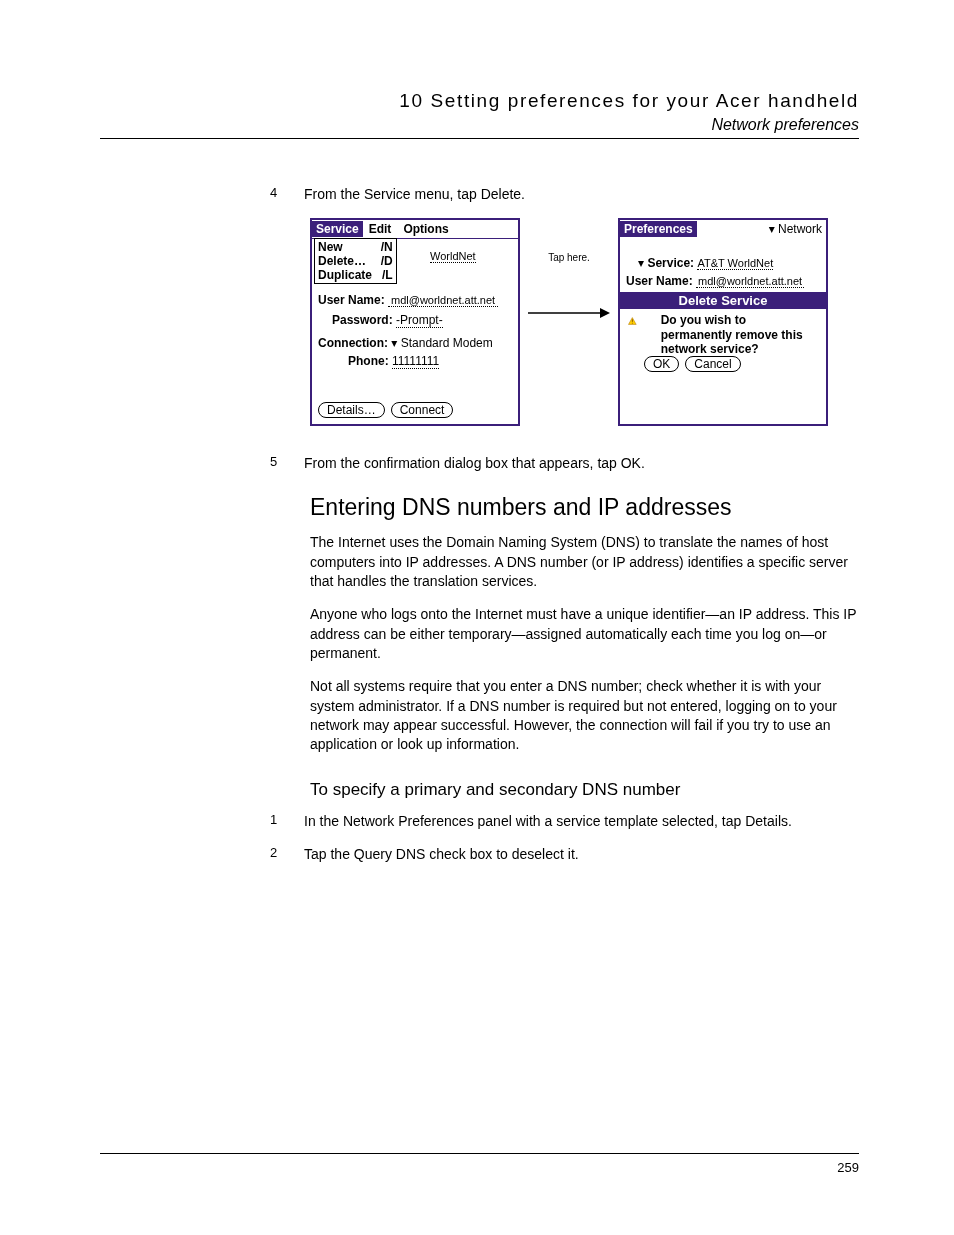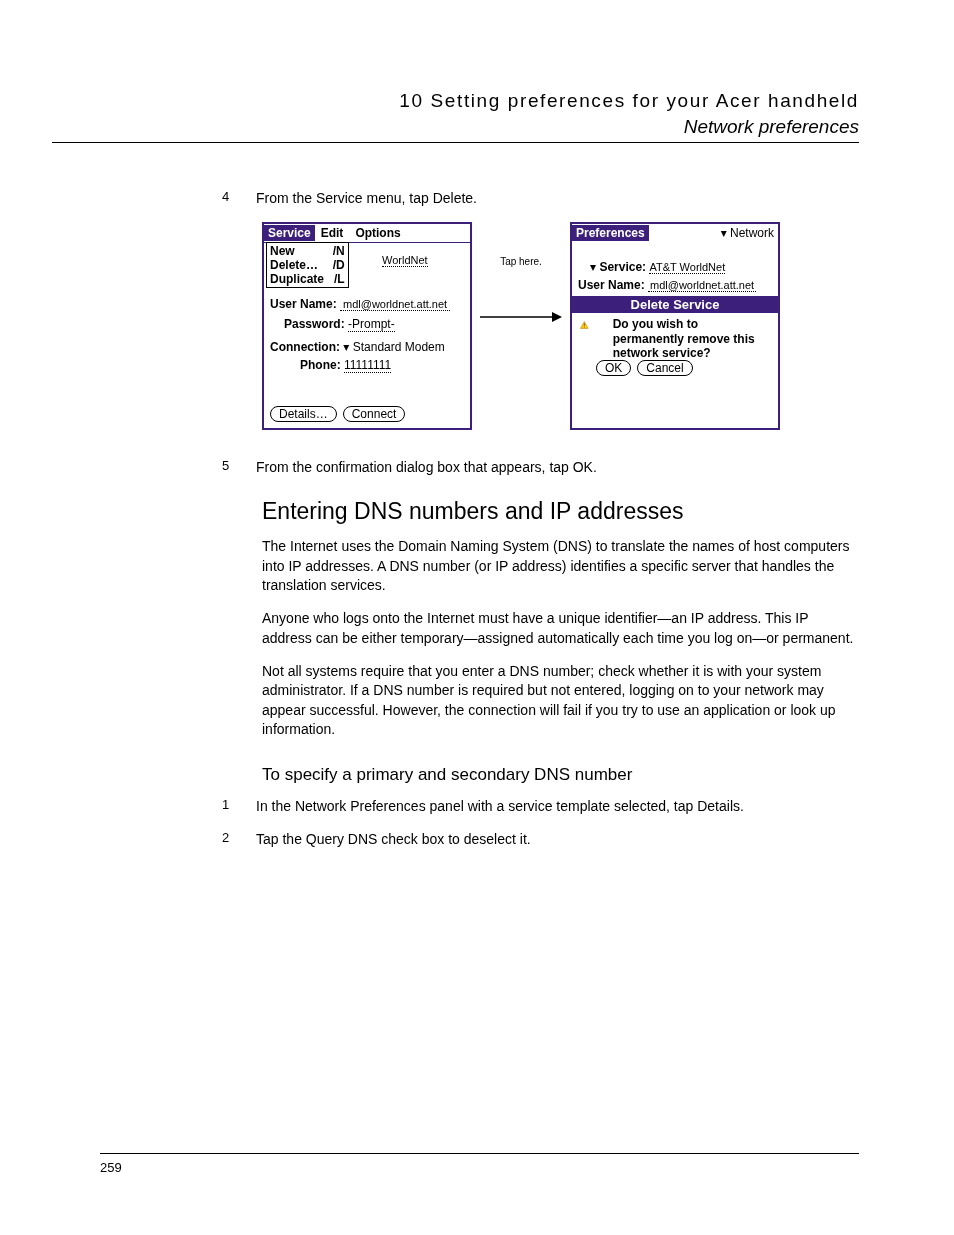--- a/index.html
+++ b/index.html
@@ -7,35 +7,35 @@
     padding: 0;
     background: #fff;
     font-family: Verdana, Geneva, sans-serif;
     color: #000;
     width: 954px;
     height: 1235px;
     position: relative;
     box-sizing: border-box;
   }
   .page {
-    padding: 90px 95px 0 52px;
+    padding: 90px 95px 0 100px;
     box-sizing: border-box;
   }
   .hdr {
     text-align: right;
     border-bottom: 1px solid #000;
     padding-bottom: 4px;
     margin-bottom: 46px;
   }
   .hdr-line1 {
     font-size: 19px;
     letter-spacing: 1.6px;
   }
   .hdr-line2 {
-    font-size: 19px;
+    font-size: 16px;
     font-style: italic;
     margin-top: 4px;
   }
   .step {
     display: flex;
     margin-bottom: 14px;
     margin-left: 170px;
   }
   .step-num {
     width: 34px;
@@ -174,21 +174,21 @@
     font-weight: normal;
     margin: 24px 0 10px 0;
   }
   .p { margin: 0 0 14px 0; }
   .footer {
     position: absolute;
     bottom: 60px;
     left: 100px;
     right: 95px;
     border-top: 1px solid #000;
-    text-align: left;
+    text-align: right;
     font-size: 13px;
     padding-top: 6px;
   }
 </style>
 </head>
 <body>
 
 <div class="page">
 
   <div class="hdr">

